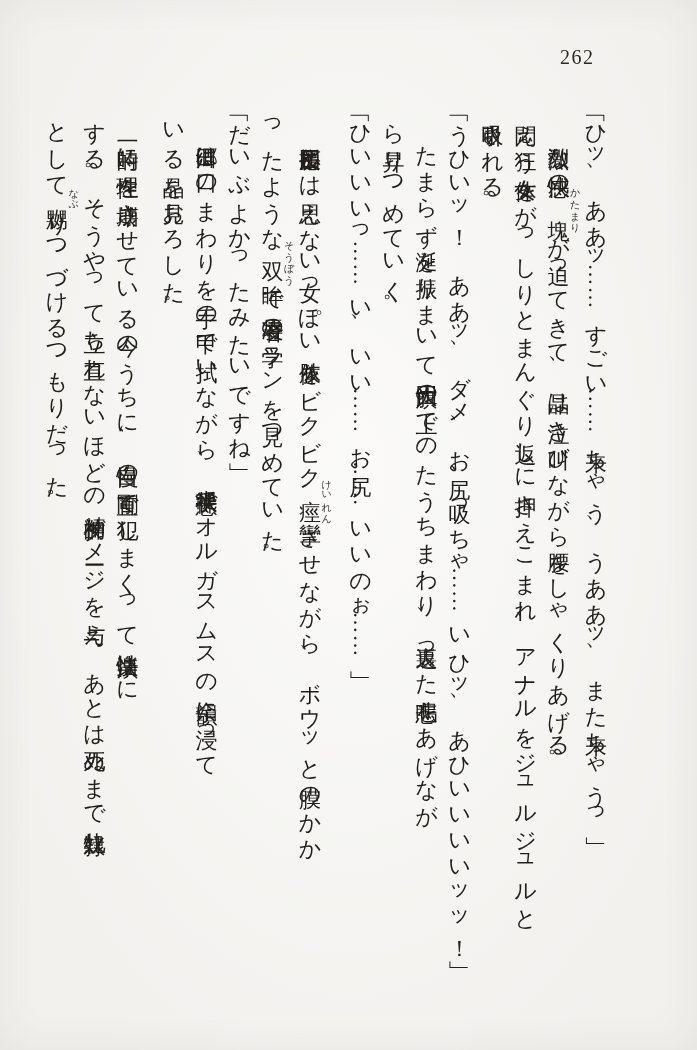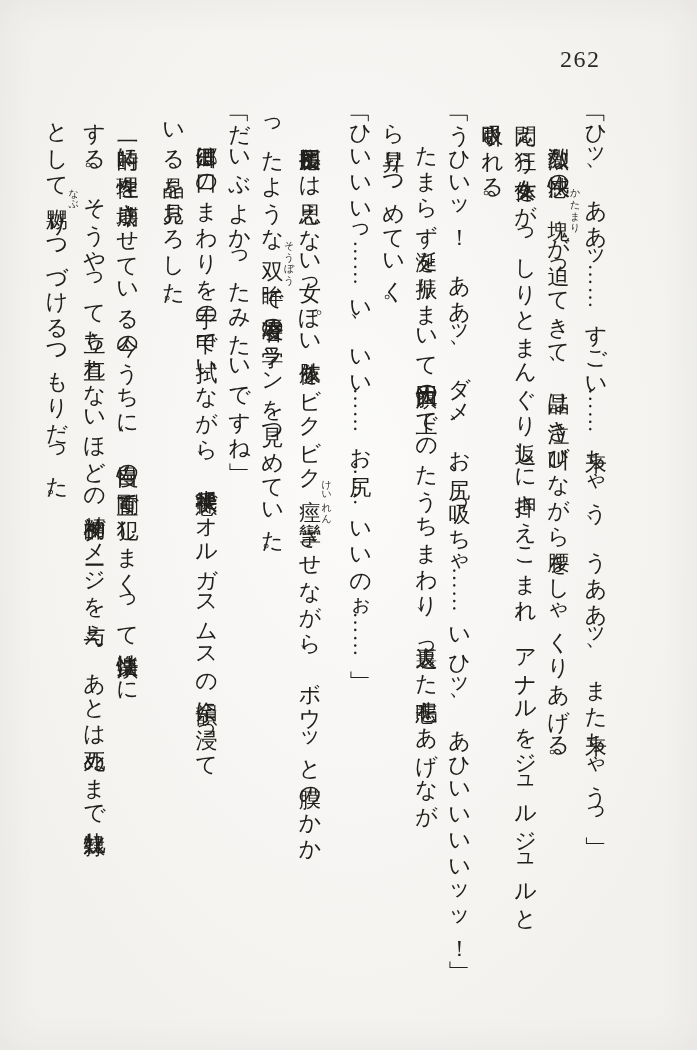--- a/index.html
+++ b/index.html
@@ -18,21 +18,21 @@
     height: 1050px;
     background:
       radial-gradient(ellipse at 50% 45%, rgba(255,255,255,0.55), rgba(0,0,0,0.02) 85%),
       #f6f5f2;
     box-shadow: inset 0 0 40px rgba(60,55,45,0.06);
   }
   .page-number {
     position: absolute;
     top: 46px;
     left: 560px;
-    font-size: 24px;
+    font-size: 20px;
     letter-spacing: 1.5px;
     color: #2c2a27;
   }
   .text-block {
     position: absolute;
     top: 108px;
     right: 84px;
     width: 560px;
     height: 900px;
     writing-mode: vertical-rl;

